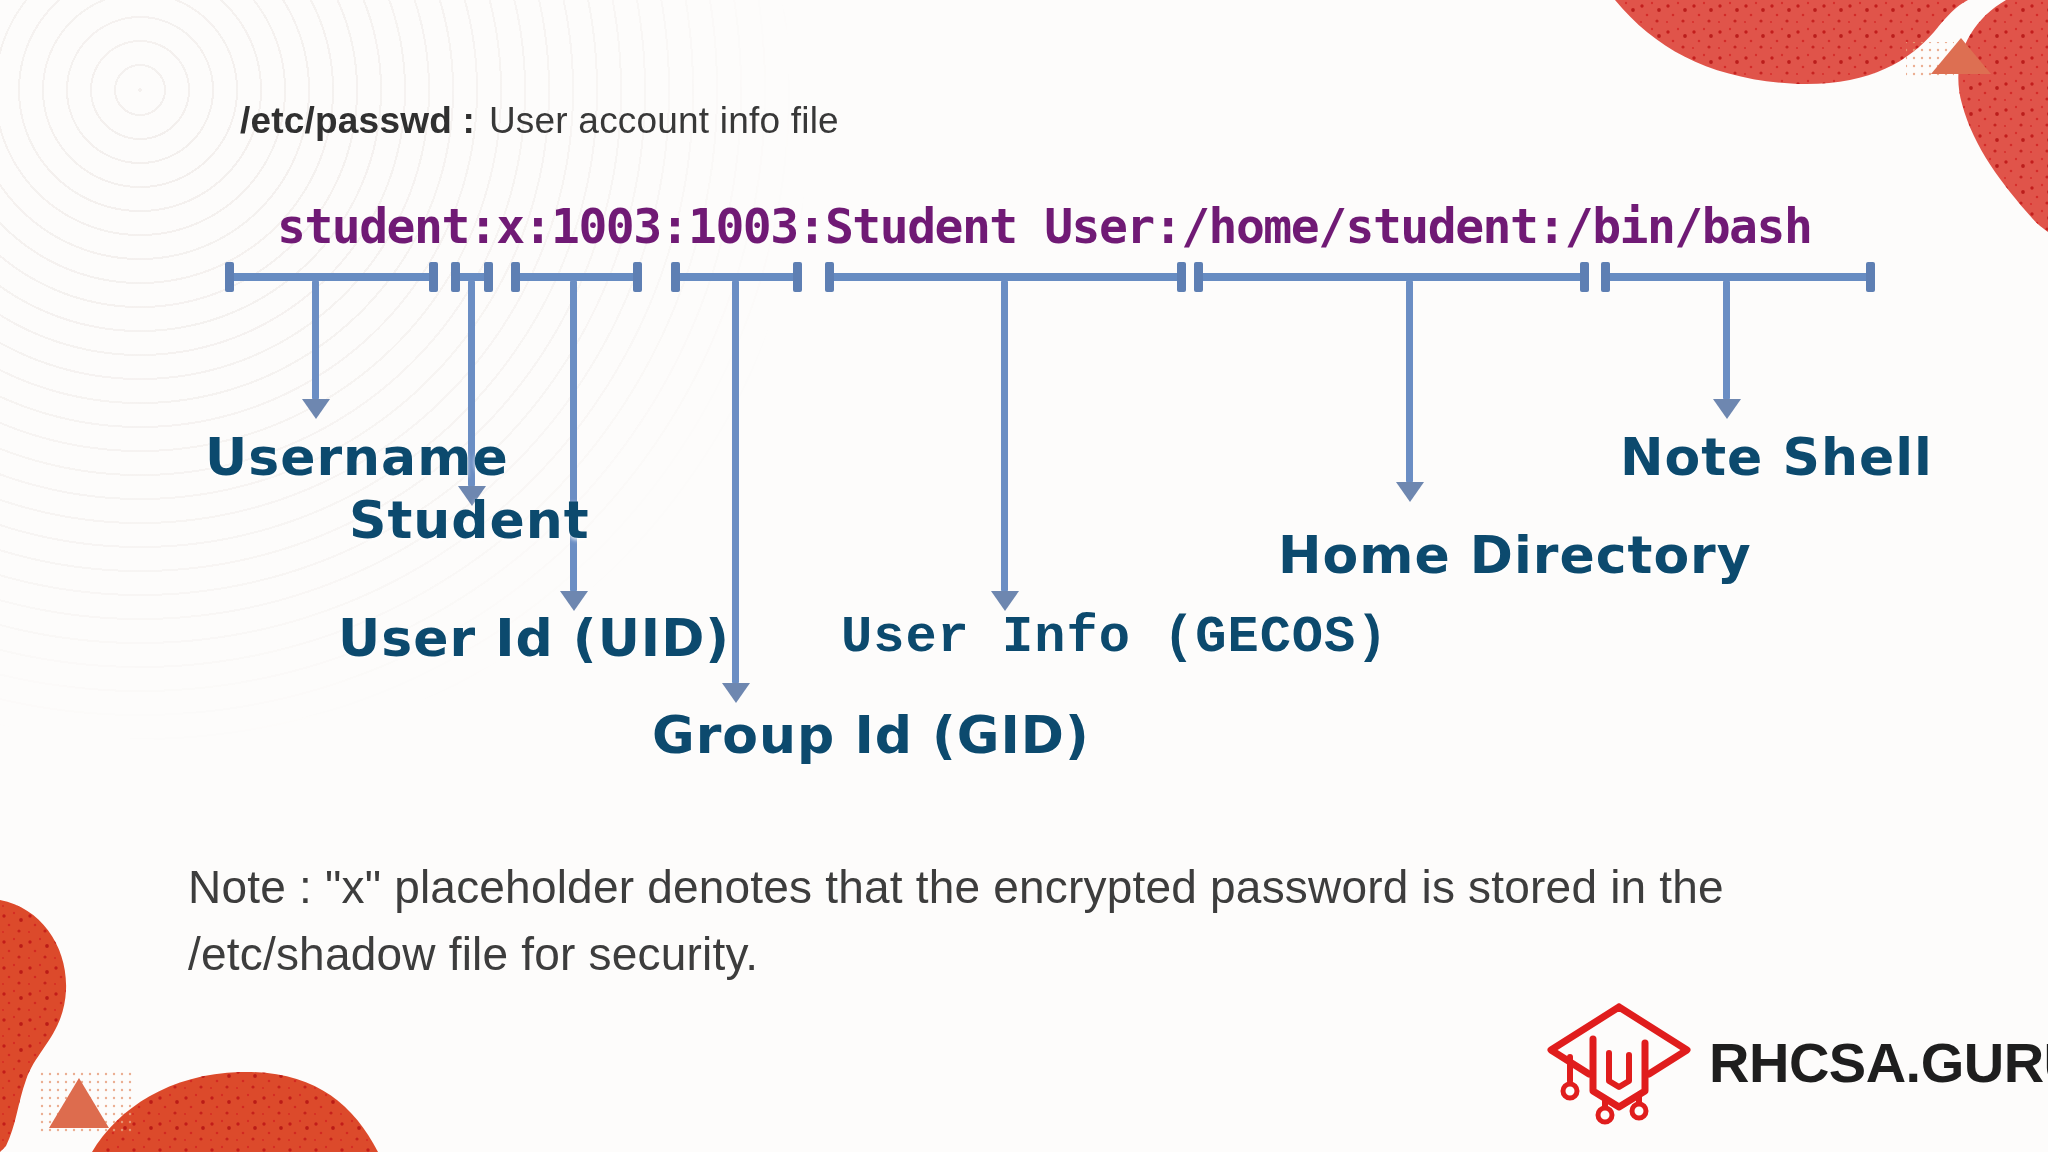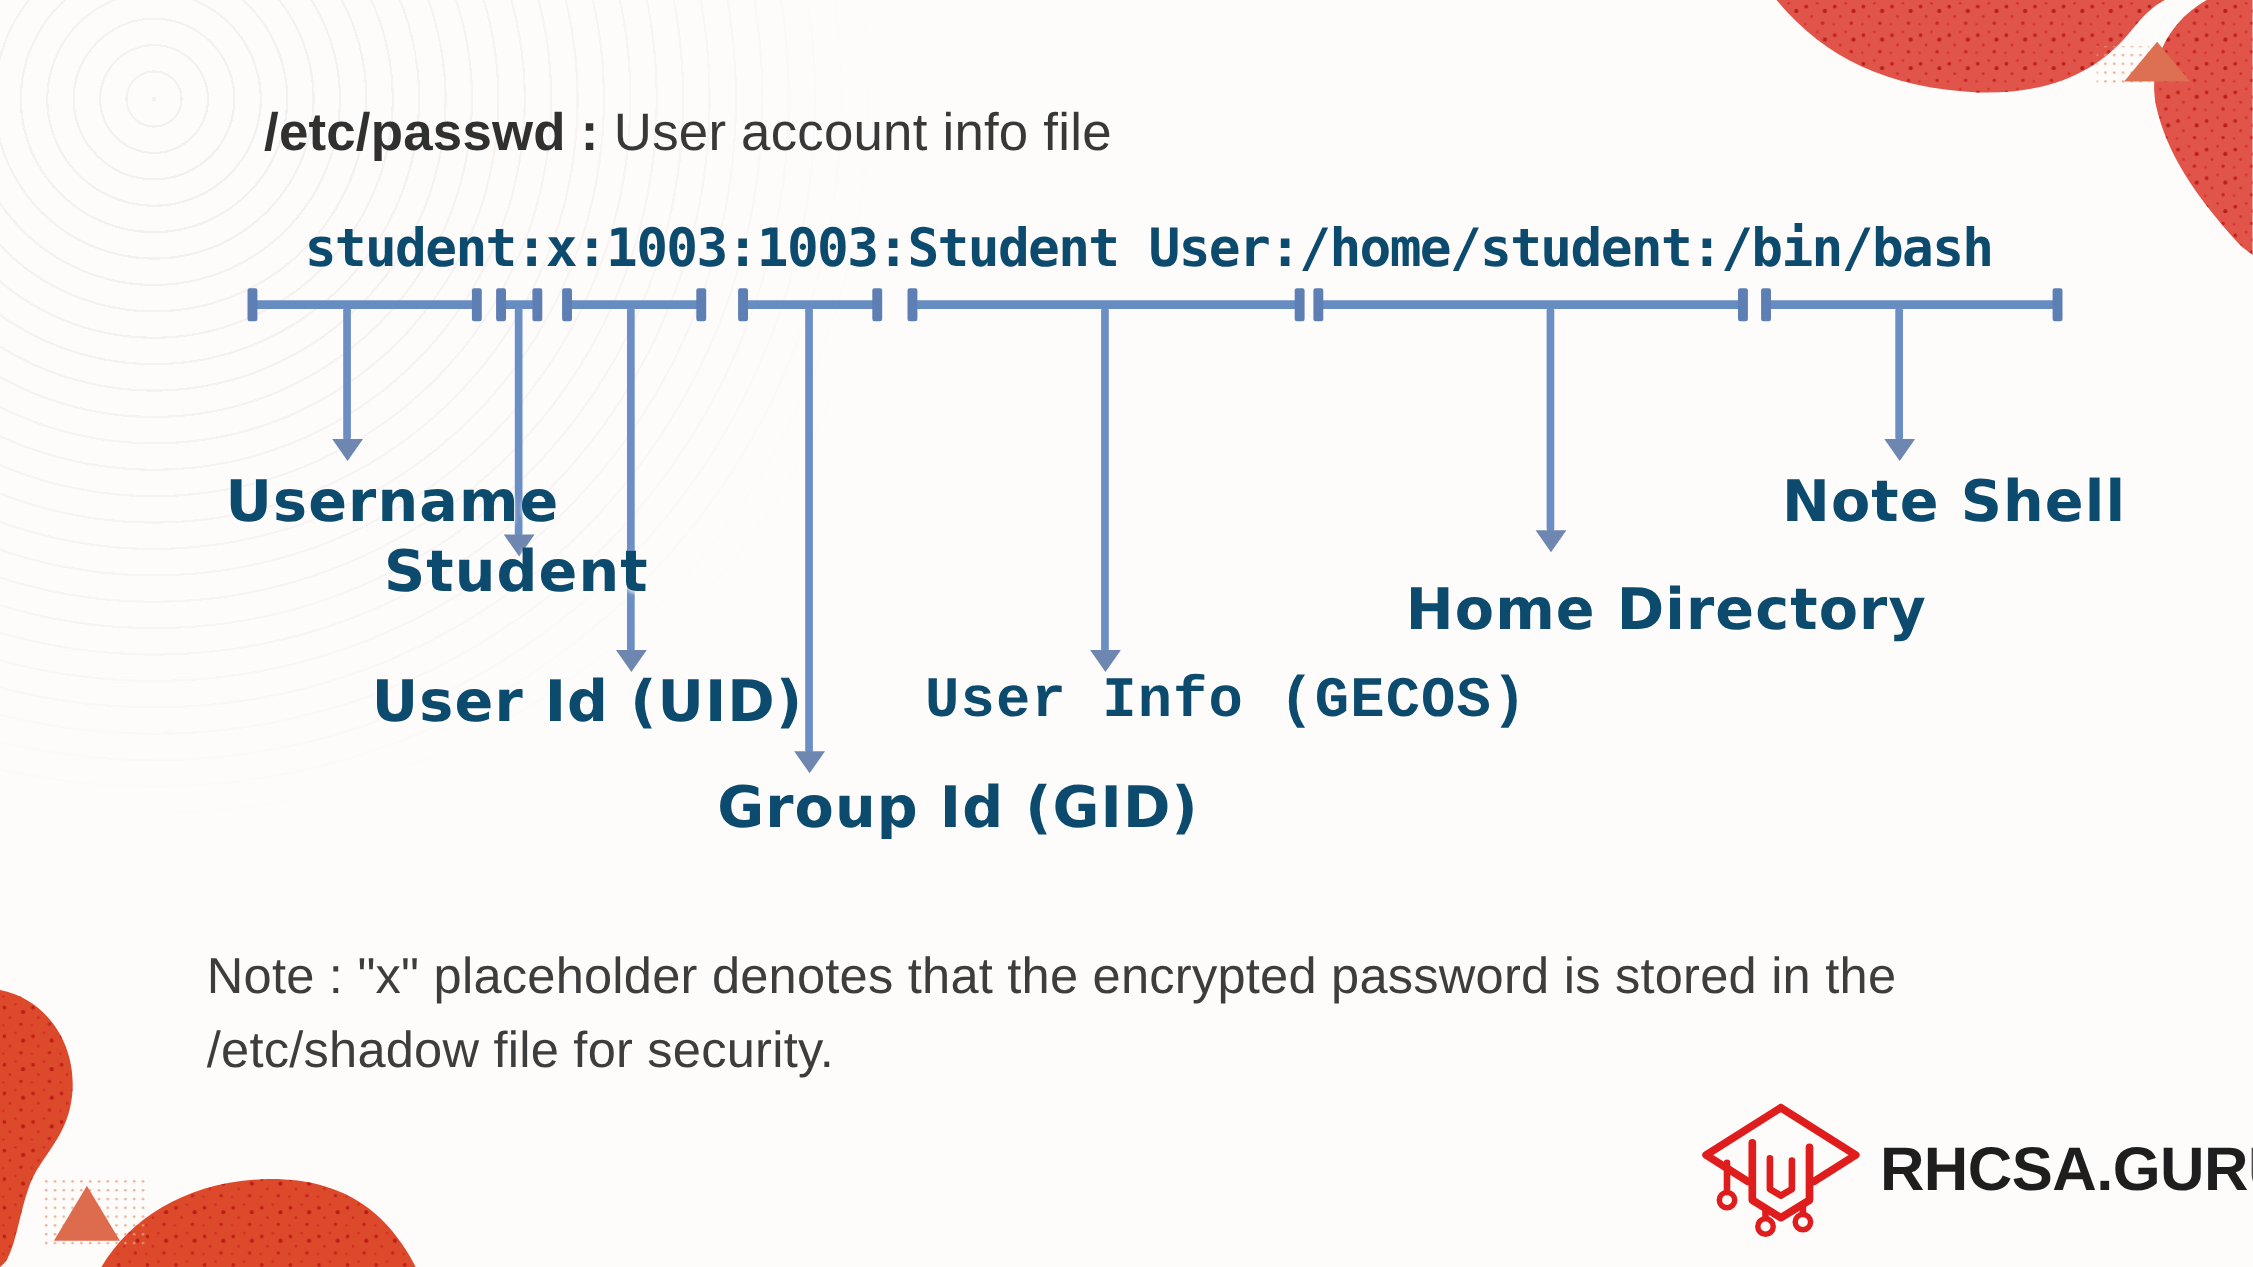--- a/index.html
+++ b/index.html
@@ -19,31 +19,31 @@
     -webkit-mask-image:radial-gradient(820px 760px at 170px 160px,#000 0%,rgba(0,0,0,.55) 55%,transparent 78%);
             mask-image:radial-gradient(820px 760px at 170px 160px,#000 0%,rgba(0,0,0,.55) 55%,transparent 78%);
     pointer-events:none;
   }
 
   .decor{position:absolute;left:0;top:0;pointer-events:none;}
 
   
   .title{
     position:absolute;left:240px;top:95px;
-    font-size:48px;line-height:52px;color:#383838;letter-spacing:.2px;
+    font-size:37px;line-height:52px;color:#383838;letter-spacing:.2px;
     white-space:nowrap;
   }
   .title .t-bold{font-weight:bold;color:#303030;margin-right:14px;}
 
   
   .passwd-line{
     position:absolute;left:277px;top:198px;
     font-family:"DejaVu Sans Mono", monospace;
     font-weight:bold;font-size:48px;letter-spacing:-1.5px;
-    color:#0c4a6e;white-space:nowrap;
+    color:#701a75;white-space:nowrap;
   }
 
   
   .bracket{position:absolute;top:273px;height:8px;background:#678cc2;border-radius:2px;}
   .bracket::before,.bracket::after{
     content:"";position:absolute;top:-11px;width:9px;height:30px;background:#5e7fb3;border-radius:2px;
   }
   .bracket::before{left:-2px;}
   .bracket::after{right:-2px;}
 

